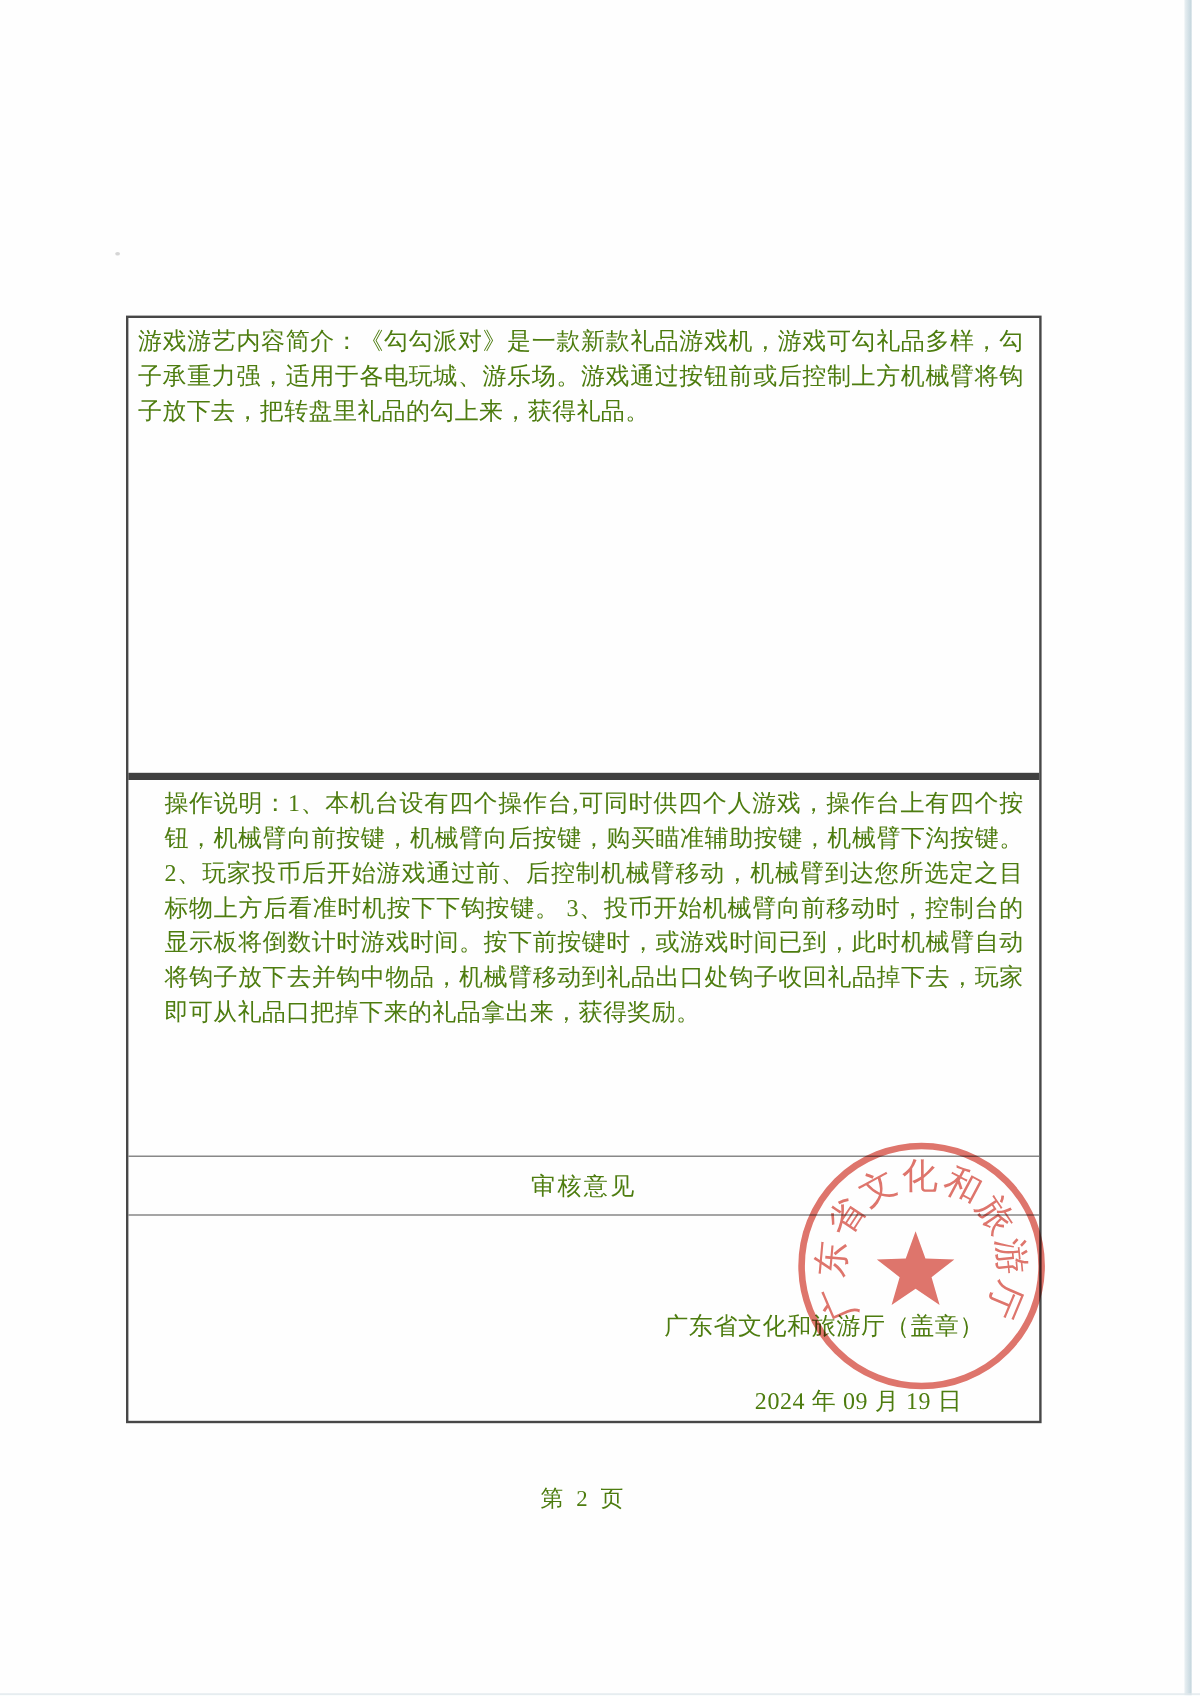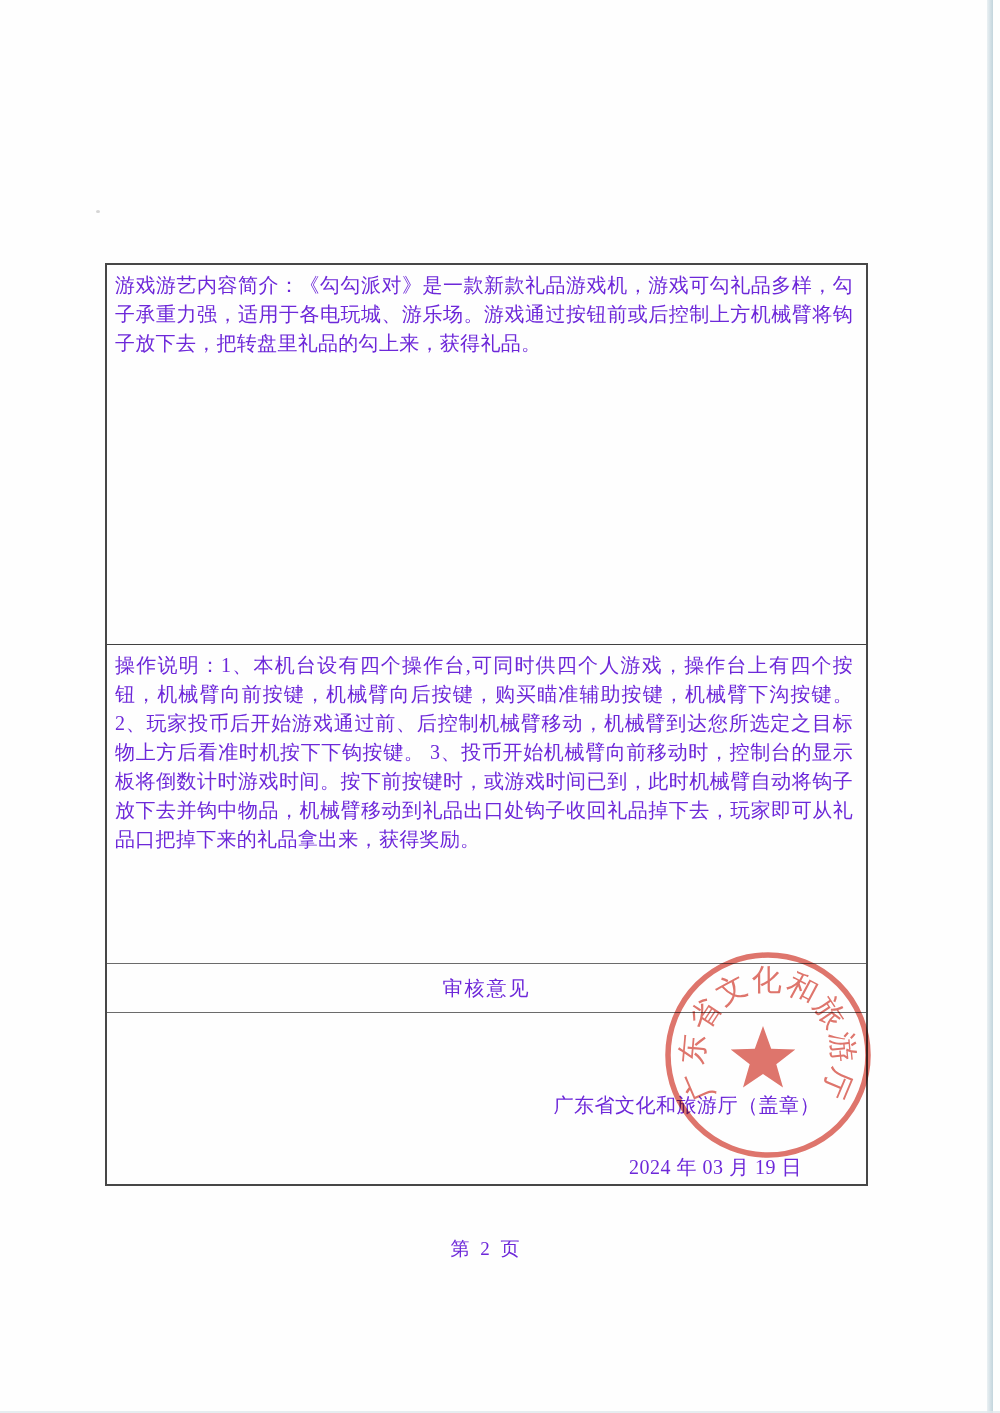--- a/index.html
+++ b/index.html
@@ -2,21 +2,21 @@
 <html><head>
 <meta charset="utf-8">
 <style>
   html, body { margin: 0; padding: 0; background: #ffffff; }
   .page {
     position: relative;
     width: 1000px;
     height: 1413px;
     background: #fefefe;
     font-family: "Liberation Serif", "DejaVu Serif", serif;
-    color: #6d28d9;
+    color: #4d7c0f;
     overflow: hidden;
   }
   .scan-speck {
     position: absolute;
     left: 96px; top: 210px;
     width: 4px; height: 3px;
     background: #b9b9b9;
     border-radius: 50%;
     opacity: 0.6;
   }
@@ -37,21 +37,21 @@
   .doc-table {
     position: absolute;
     left: 105px; top: 263px;
     width: 763px;
     border: 2px solid #474747;
     box-sizing: border-box;
     background: transparent;
   }
   .row { box-sizing: border-box; width: 100%; }
   .row-intro    { height: 379px; }
-  .row-op       { height: 319px; border-top: 1px solid #404040; }
+  .row-op       { height: 319px; border-top: 6px solid #404040; padding-left: 22px; }
   .row-header   { height: 49px;  border-top: 1px solid #6b6b6b;
                   display: flex; align-items: center; justify-content: center; }
   .row-approval { height: 172px; border-top: 1px solid #6b6b6b; position: relative; }
   .cell-text {
     margin: 0;
     padding: 6px 13px 0 8px;
     font-size: 20px;
     line-height: 29px;
     text-align: justify;
     letter-spacing: 0.3px;
@@ -120,21 +120,21 @@
     <div class="row row-op">
       <p class="cell-text">操作说明：1、本机台设有四个操作台,可同时供四个人游戏，操作台上有四个按钮，机械臂向前按键，机械臂向后按键，购买瞄准辅助按键，机械臂下沟按键。 2、玩家投币后开始游戏通过前、后控制机械臂移动，机械臂到达您所选定之目标物上方后看准时机按下下钩按键。 3、投币开始机械臂向前移动时，控制台的显示板将倒数计时游戏时间。按下前按键时，或游戏时间已到，此时机械臂自动将钩子放下去并钩中物品，机械臂移动到礼品出口处钩子收回礼品掉下去，玩家即可从礼品口把掉下来的礼品拿出来，获得奖励。</p>
     </div>
 
     <div class="row row-header">
       <span class="review-header-text">审核意见</span>
     </div>
 
     <div class="row row-approval">
       <div class="authority-line">广东省文化和旅游厅（盖章）</div>
-      <div class="approval-date">2024 年 03 月 19 日</div>
+      <div class="approval-date">2024 年 09 月 19 日</div>
     </div>
 
   </div>
 
   <svg class="official-seal" viewBox="-116 -116 232 232" xmlns="http://www.w3.org/2000/svg">
     <circle cx="0" cy="0" r="100" fill="none" stroke-width="5.5" stroke="#d8564b"></circle>
     <path id="sealArc" d="M -49.8 41.8 A 65 65 0 1 1 49.8 41.8" fill="none"></path>
     <text class="seal-arc-text" fill="#d8564b">
       <textPath href="#sealArc" startOffset="3">广东省文化和旅游厅</textPath>
     </text>

